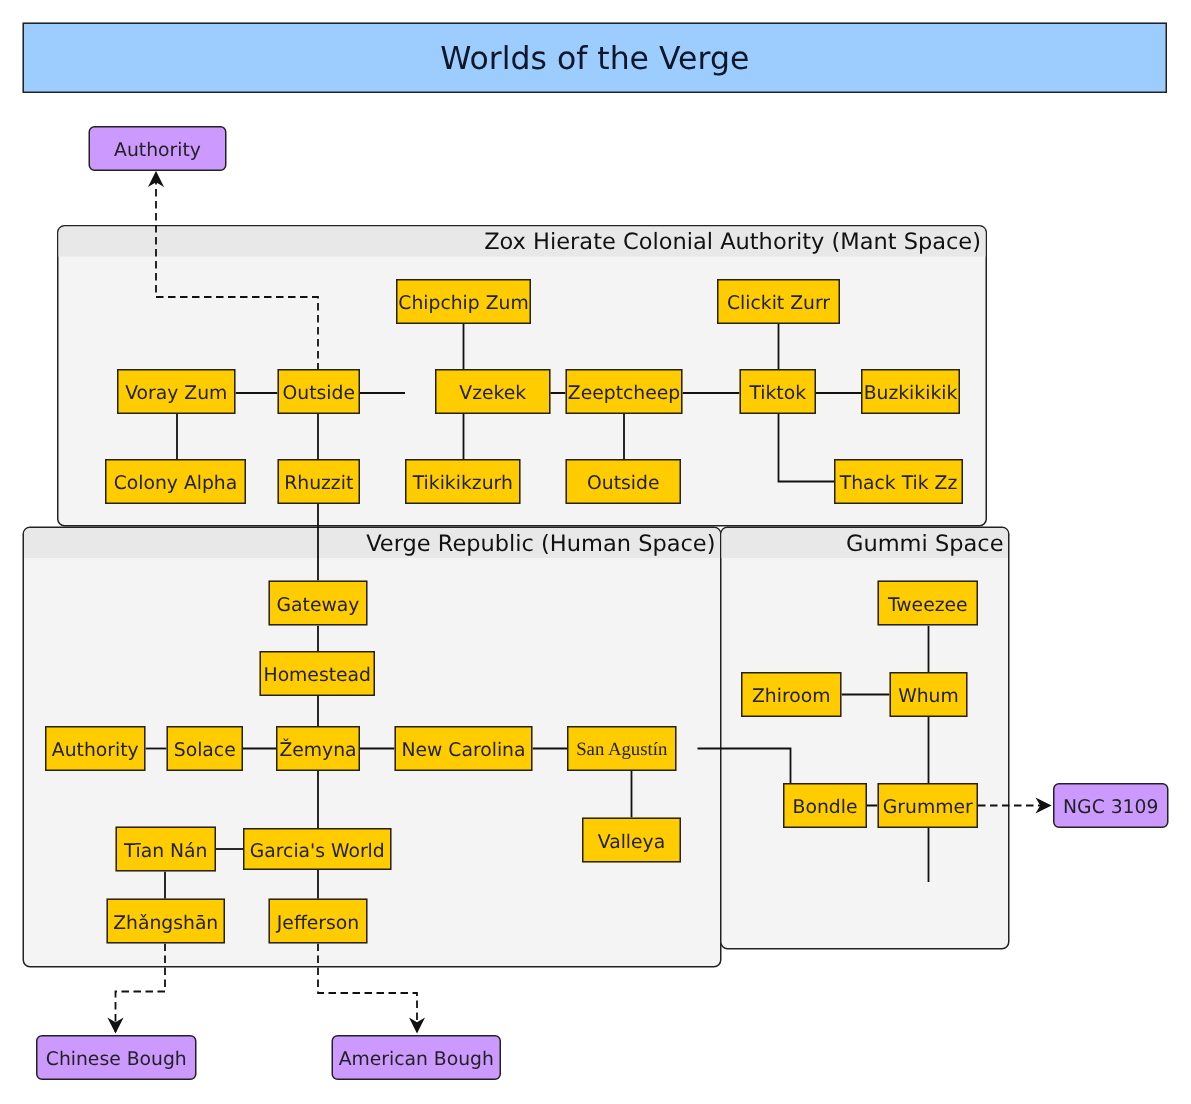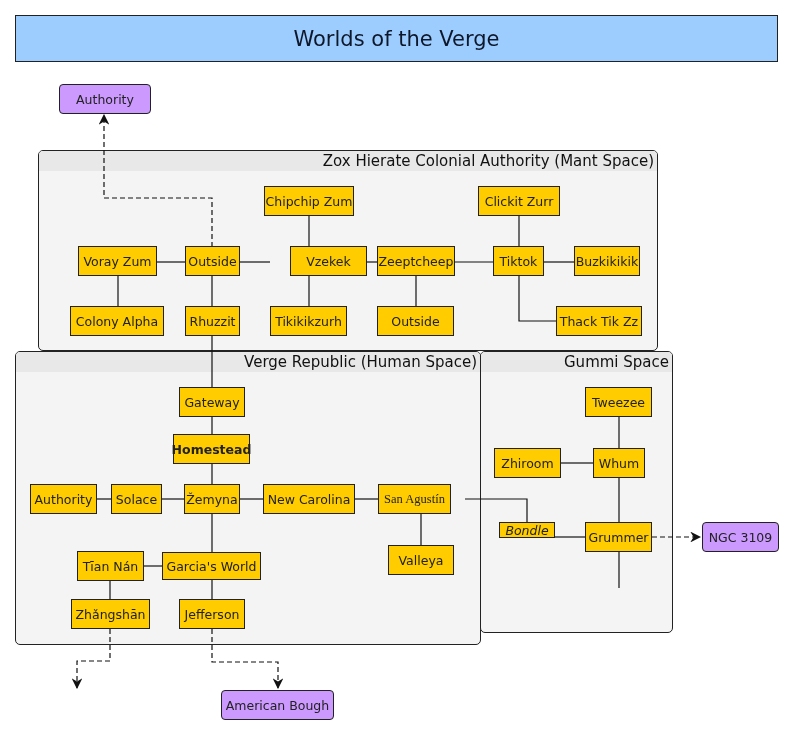--- a/index.html
+++ b/index.html
@@ -90,20 +90,23 @@
     <line x1="619" y1="551" x2="619" y2="588"></line>
     <line class="dashed" x1="652" y1="537" x2="700" y2="537" marker-end="url(#arrow)"></line>
   </svg>
 
   <div class="ext" style="left:59px; top:84px; width:92px; height:30px;">
     <span>Authority</span>
   </div>
   <div class="ext" style="left:702px; top:522px; width:77px; height:30px;">
     <span>NGC 3109</span>
   </div>
+  <div class="ext" style="left:24px; top:690px; width:107px; height:30px;">
+    <span>Chinese Bough</span>
+  </div>
   <div class="ext" style="left:221px; top:690px; width:113px; height:30px;">
     <span>American Bough</span>
   </div>
 
   <div class="node" style="left:264px; top:186px; width:90px; height:30px;">
       <span>Chipchip Zum</span>
     </div>
   <div class="node" style="left:478px; top:186px; width:82px; height:30px;">
       <span>Clickit Zurr</span>
     </div>
@@ -137,21 +140,21 @@
   <div class="node" style="left:377px; top:306px; width:77px; height:30px;">
       <span>Outside</span>
     </div>
   <div class="node" style="left:556px; top:306px; width:86px; height:30px;">
       <span>Thack Tik Zz</span>
     </div>
 
   <div class="node" style="left:179px; top:387px; width:66px; height:30px;">
       <span>Gateway</span>
     </div>
-  <div class="node" style="left:173px; top:434px; width:77px; height:30px;font-weight:bold;">
+  <div class="node" style="left:173px; top:434px; width:77px; height:30px;">
       <span>Homestead</span>
     </div>
   <div class="node" style="left:30px; top:484px; width:67px; height:30px;">
       <span>Authority</span>
     </div>
   <div class="node" style="left:111px; top:484px; width:51px; height:30px;">
       <span>Solace</span>
     </div>
   <div class="node" style="left:184px; top:484px; width:56px; height:30px;">
       <span>Žemyna</span>
@@ -180,20 +183,20 @@
 
   <div class="node" style="left:585px; top:387px; width:67px; height:30px;">
       <span>Tweezee</span>
     </div>
   <div class="node" style="left:494px; top:448px; width:67px; height:30px;">
       <span>Zhiroom</span>
     </div>
   <div class="node" style="left:593px; top:448px; width:52px; height:30px;">
       <span>Whum</span>
     </div>
-  <div class="node" style="left:499px; top:522px; width:56px; height:16px;font-style:italic;">
+  <div class="node" style="left:522px; top:522px; width:56px; height:30px;">
       <span>Bondle</span>
     </div>
   <div class="node" style="left:585px; top:522px; width:67px; height:30px;">
       <span>Grummer</span>
     </div>
 
 </div>
 
 </body></html>

